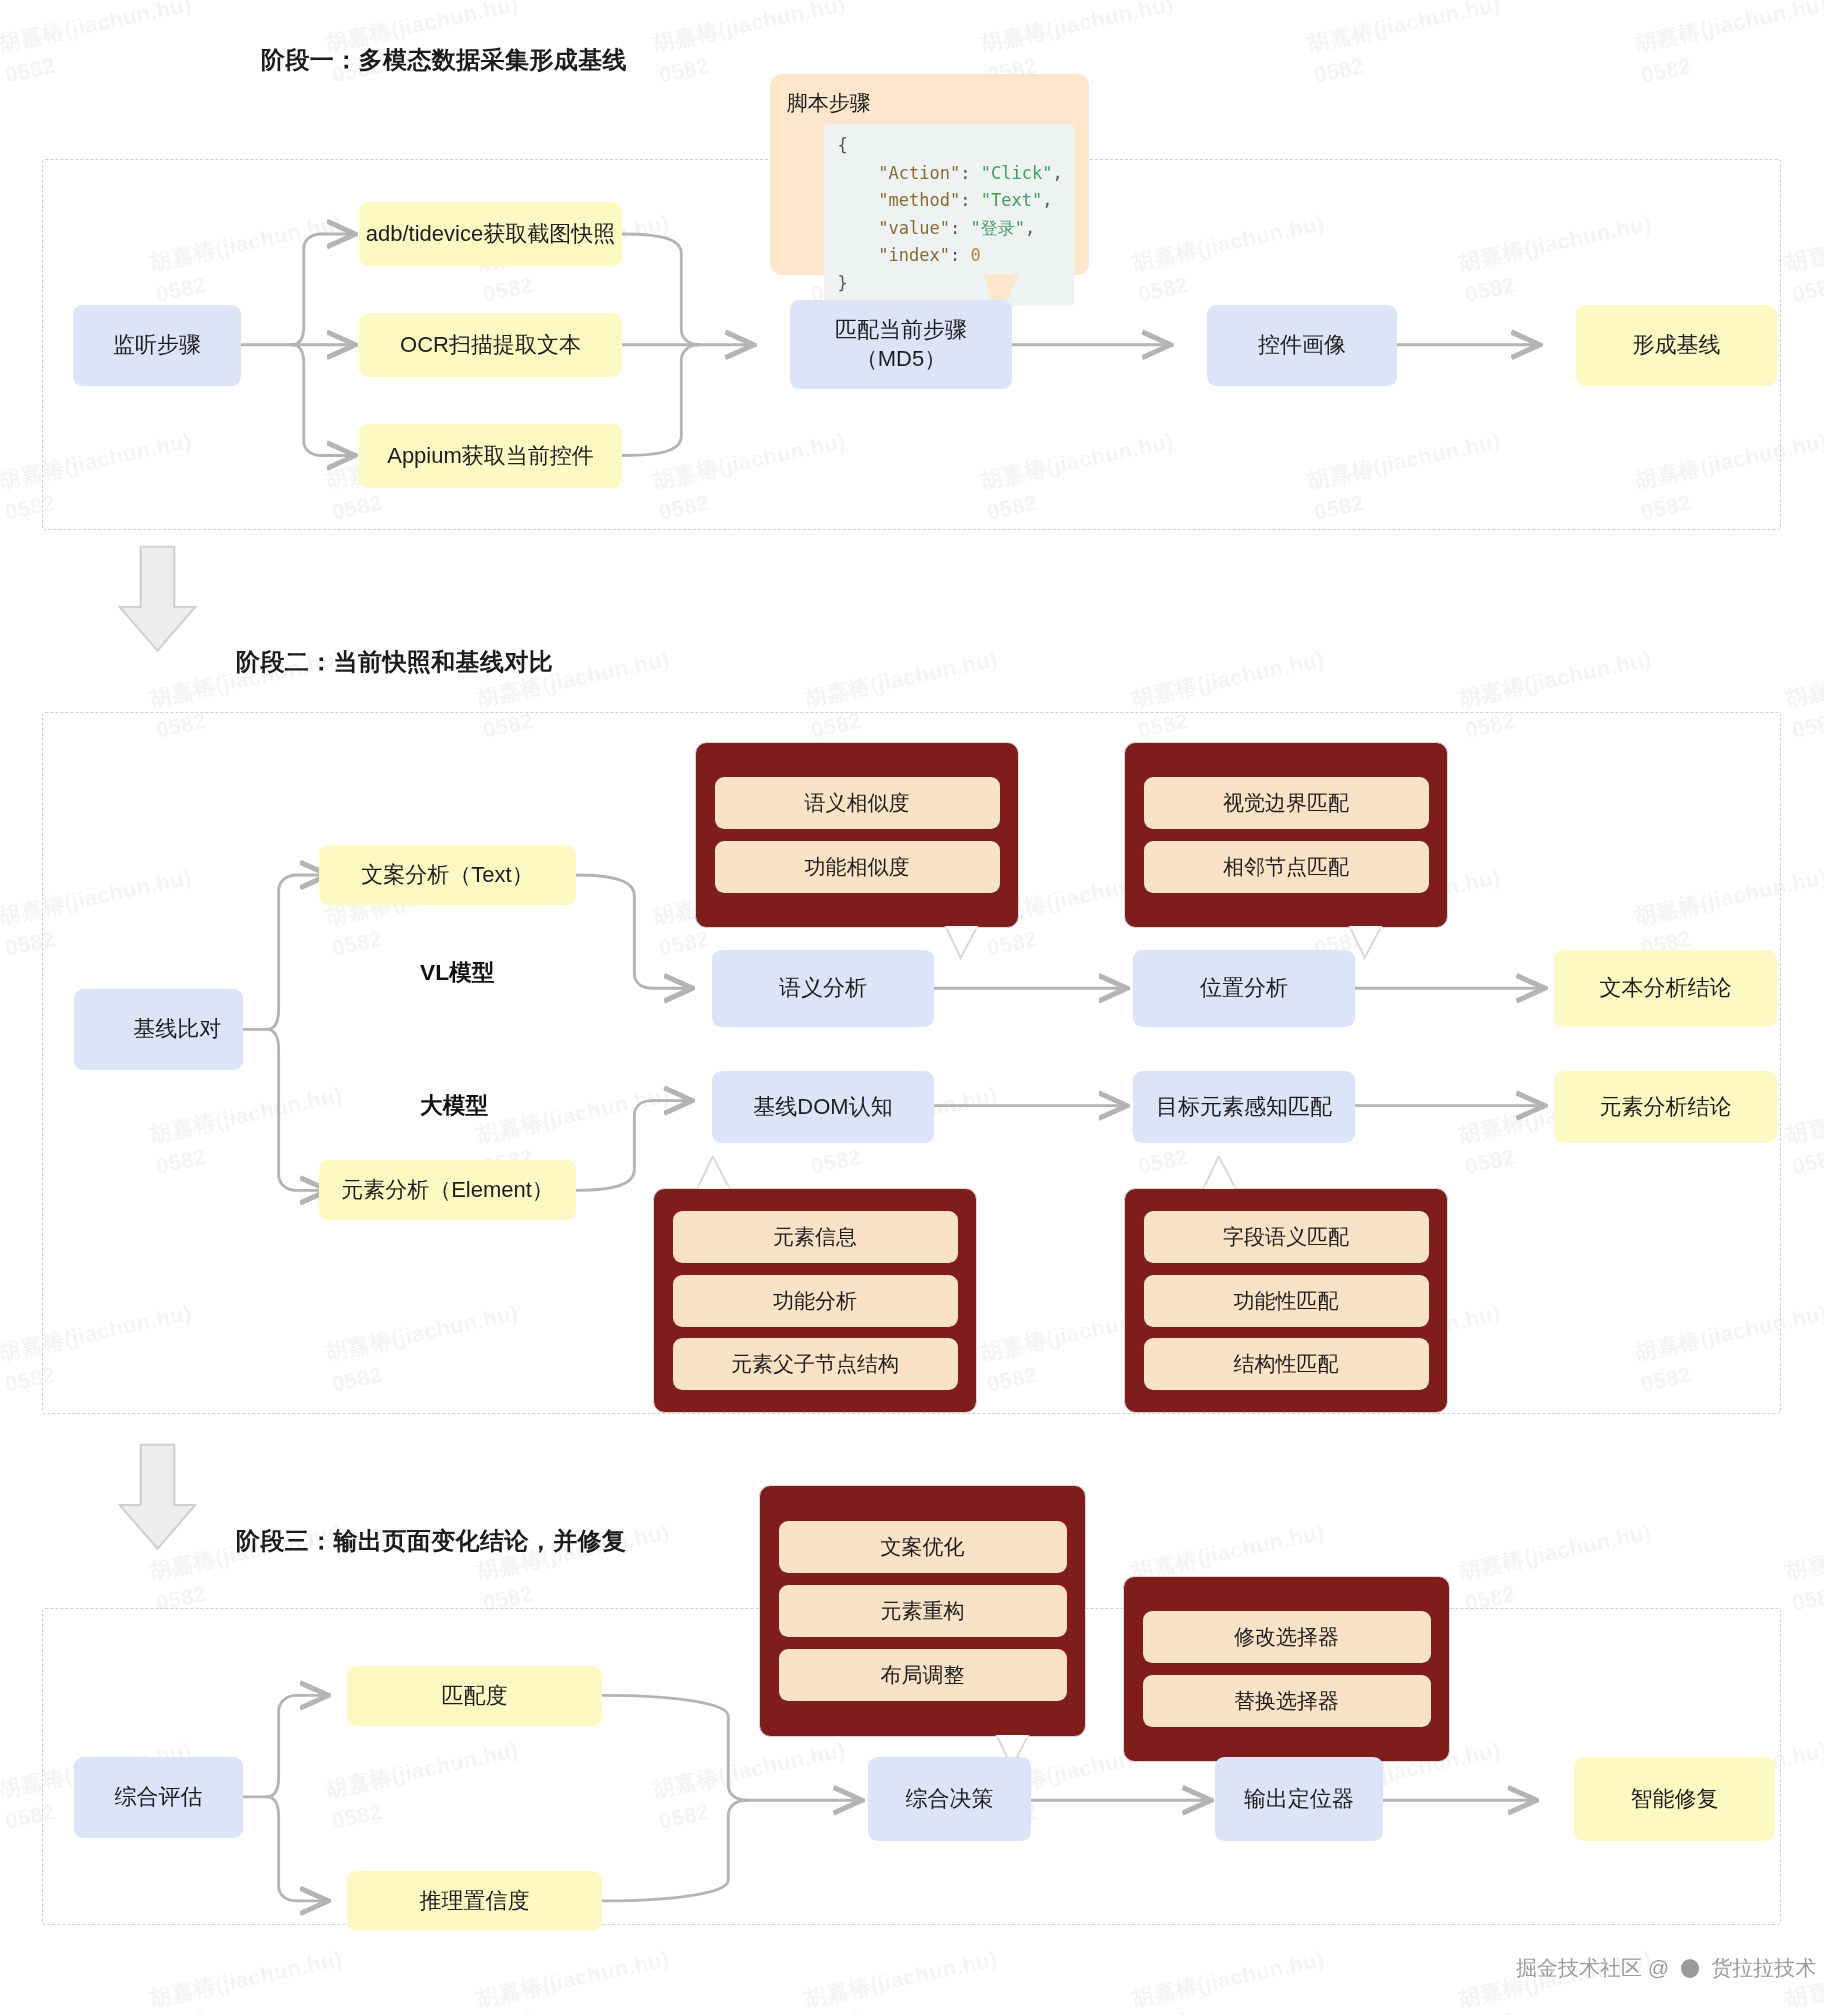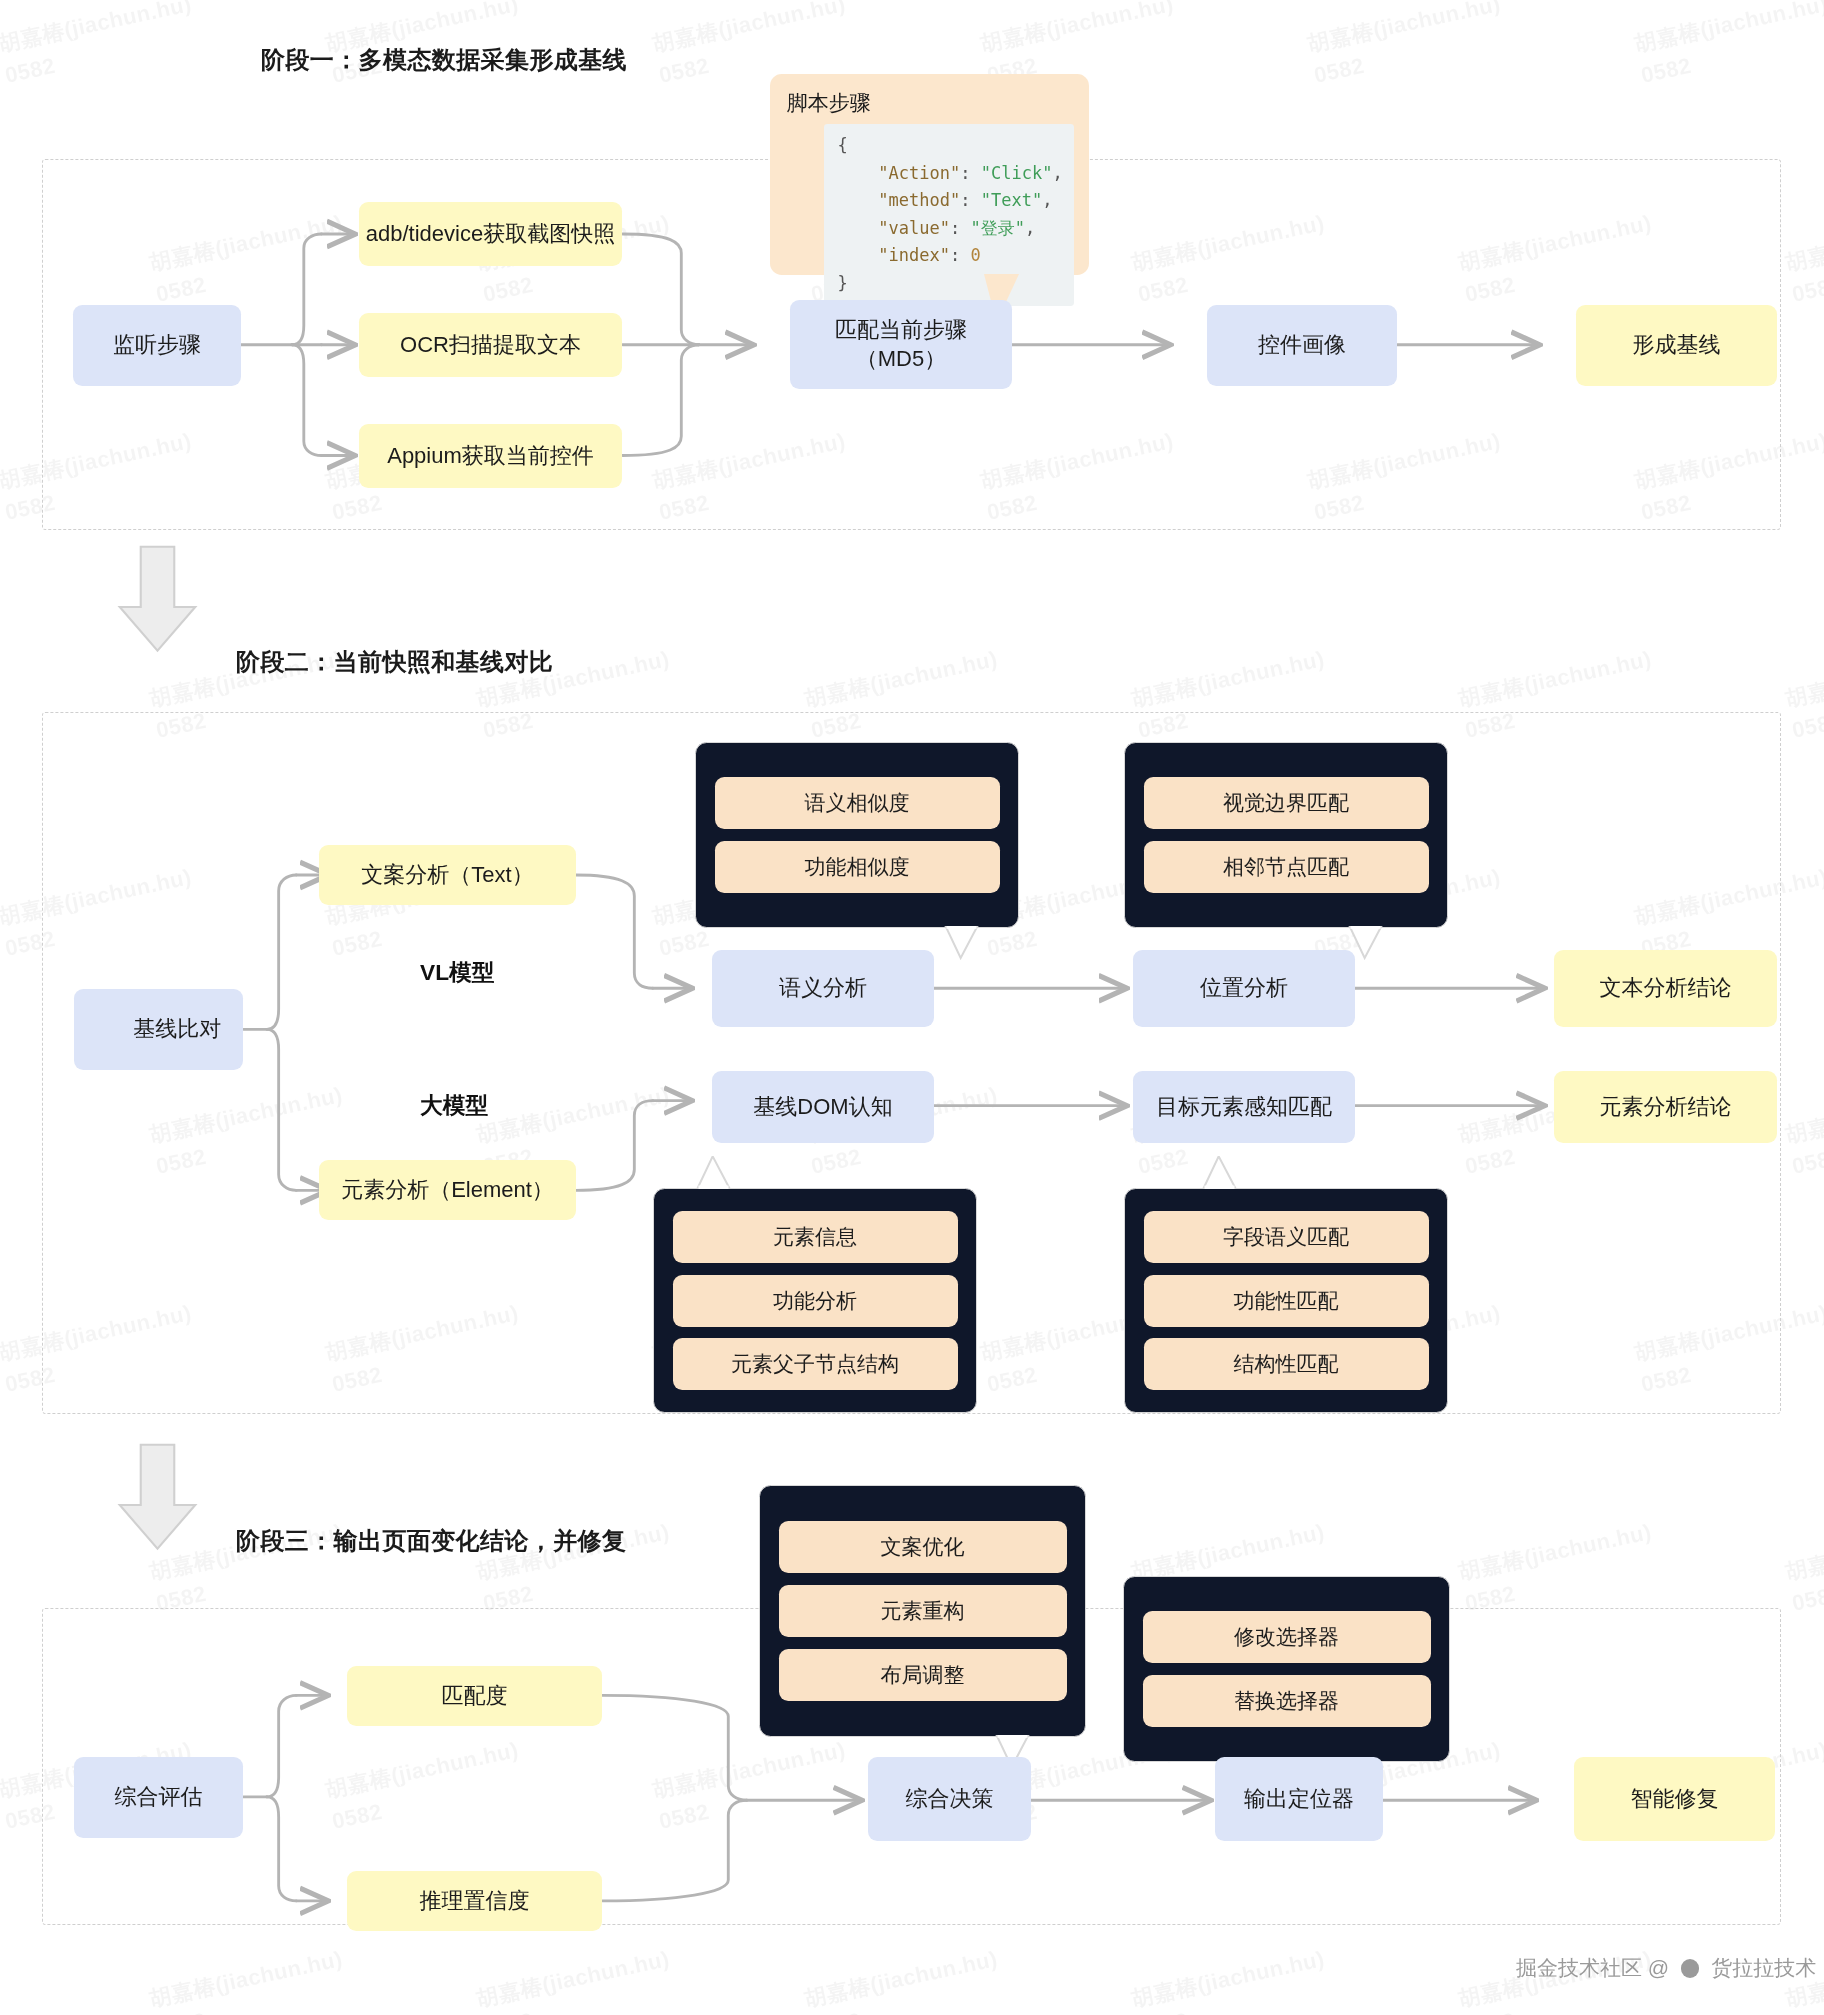--- a/index.html
+++ b/index.html
@@ -64,21 +64,21 @@
     white-space: pre-line;
   }
   .node.blue { background: #dce4f8; }
   .node.pink { background: #fef9c3; }
 
   
   .callout {
     position: absolute;
     border: 1.7px solid #d8d8d8;
     border-radius: 11.7px;
-    background: #0f172a;
+    background: #7f1d1d;
     display: flex;
     flex-direction: column;
     align-items: center;
     justify-content: center;
     gap: 11.7px;
     padding: 15px 18.5px;
   }
   .callout .chip {
     width: 100%;
     height: 52px;

